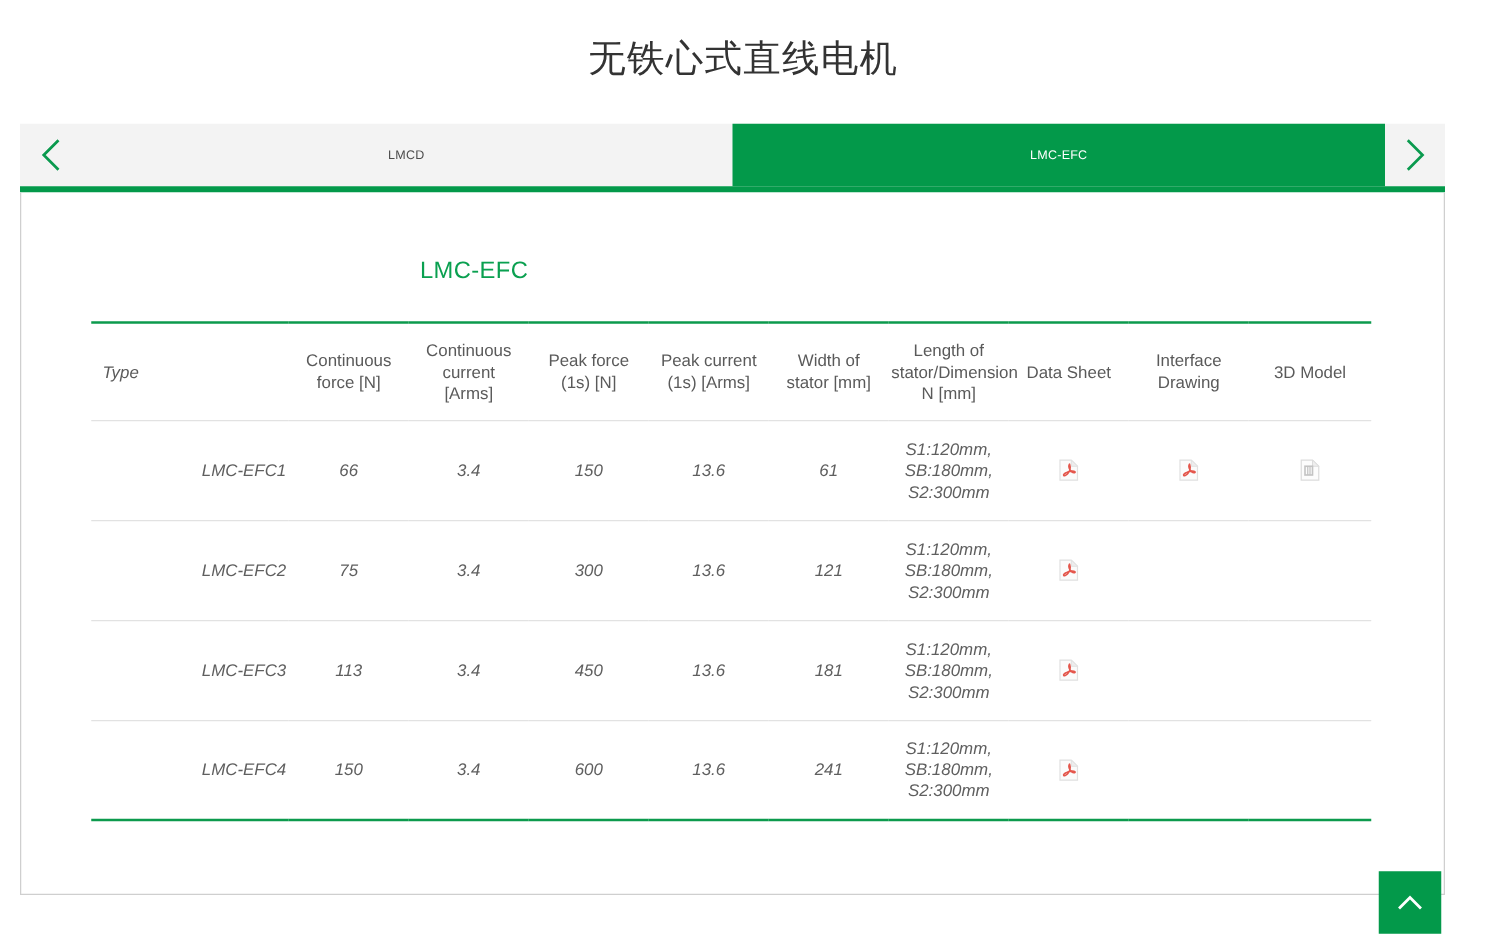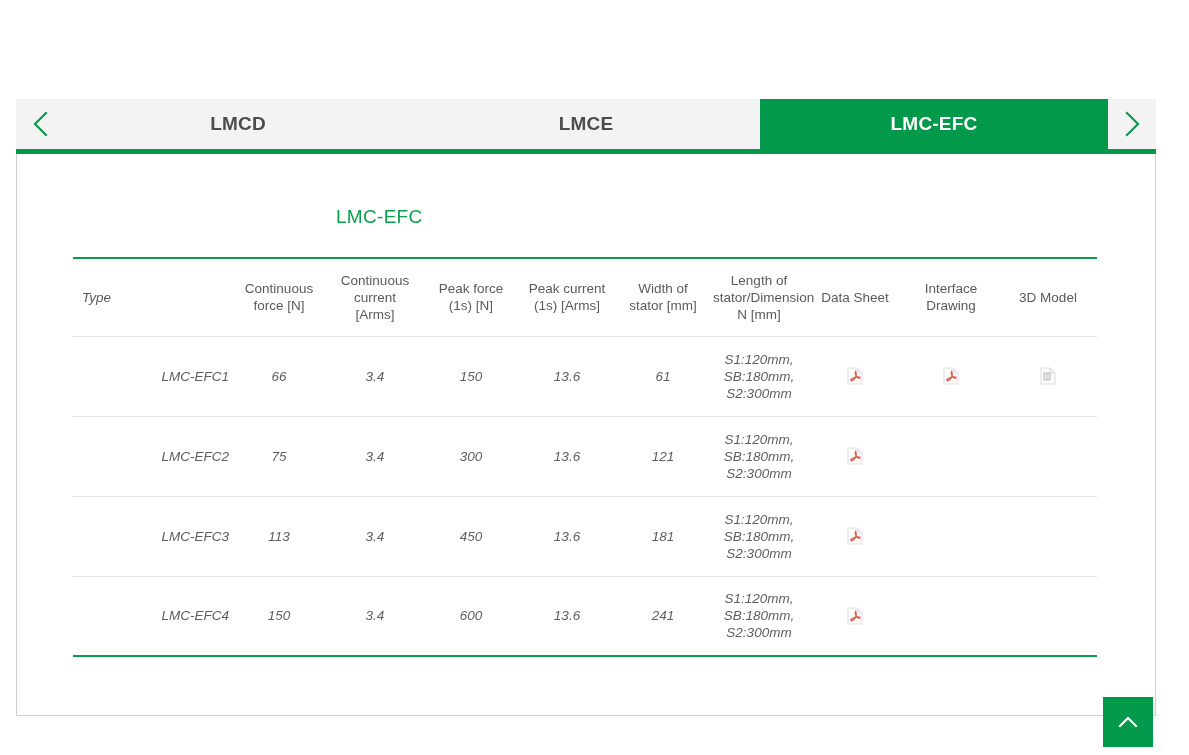--- a/index.html
+++ b/index.html
@@ -62,26 +62,25 @@
   .tabs {
     flex: 1 1 auto;
     display: flex;
     align-items: stretch;
   }
   .tab {
     flex: 1 1 0;
     display: flex;
     align-items: center;
     justify-content: center;
-    font-size: 19px;
+    font-size: 10px;
     color: #4c4c4c;
     cursor: pointer;
     user-select: none;
     letter-spacing: 0.2px;
-    font-weight: bold;
   }
   .tab.active {
     background: #03994a;
     color: #ffffff;
   }
   .tabstrip-underline {
     position: absolute;
     left: 16px;
     top: 149px;
     width: 1140px;
@@ -189,37 +188,35 @@
     justify-content: center;
     cursor: pointer;
   }
   .back-to-top svg { display: block; }
 </style>
 </head>
 <body>
 
 <div id="page">
 
+  <div class="page-title">无铁心式直线电机</div>
 
   <div class="tabstrip">
 
     <div class="tab-arrow">
       <span>
         <svg width="22" height="30" viewBox="0 0 22 30" aria-hidden="true">
           <polyline points="17,4 6,15 17,26" fill="none" stroke="#0a9a4e" stroke-width="2.2" stroke-linecap="square" stroke-linejoin="miter"></polyline>
         </svg>
       </span>
     </div>
 
     <div class="tabs">
       <div class="tab">
         <span>LMCD</span>
-      </div>
-      <div class="tab">
-        <span>LMCE</span>
       </div>
       <div class="tab active">
         <span>LMC-EFC</span>
       </div>
     </div>
 
     <div class="tab-arrow">
       <span>
         <svg width="22" height="30" viewBox="0 0 22 30" aria-hidden="true">
           <polyline points="6,4 17,15 6,26" fill="none" stroke="#0a9a4e" stroke-width="2.2" stroke-linecap="square" stroke-linejoin="miter"></polyline>

